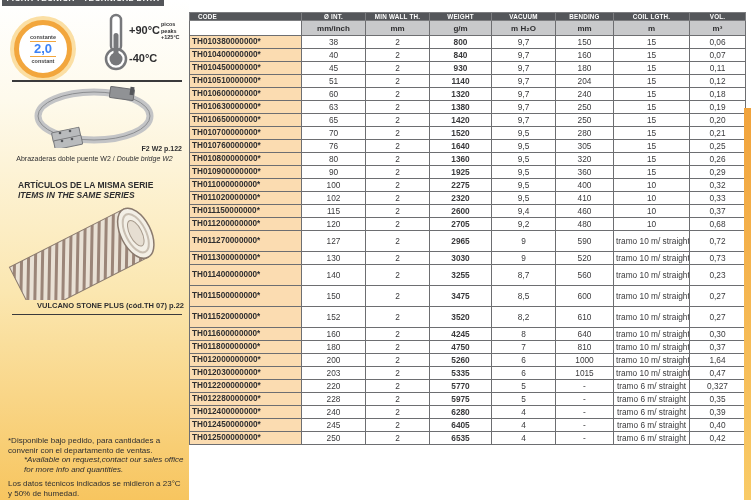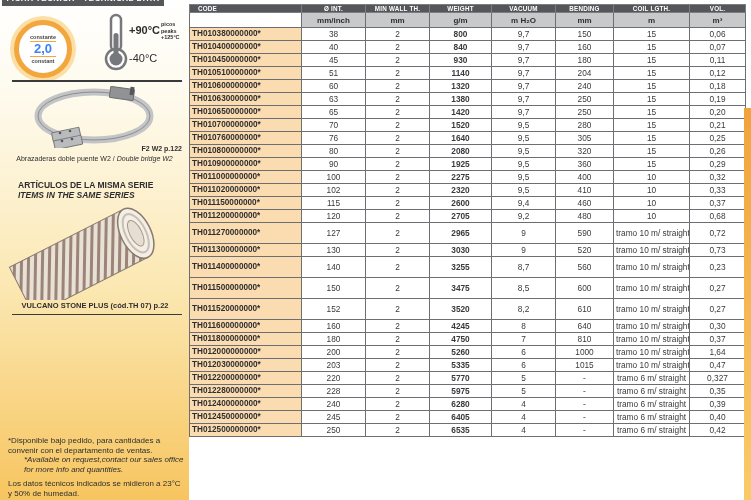--- a/index.html
+++ b/index.html
@@ -26,42 +26,42 @@
     border-radius:50%; background:#fff; border:5px solid #f2a63d;
     box-shadow:0 0 0 4px #fbdfa4;
     display:flex; flex-direction:column; align-items:center; justify-content:center;
   }
   .badge-top,.badge-bottom { font-size:5.5px; font-weight:bold; color:#454547; }
   .badge-rule { width:26px; border-top:1.5px solid #f2a63d; margin:1px 0; }
   .badge-value { font-size:13px; font-weight:bold; color:#3b82f6; line-height:12px; }
 
   .thermo { position:absolute; left:104px; top:13px; }
   .temp-high { position:absolute; left:129px; top:24px; font-size:11px; font-weight:bold; }
-  .temp-low  { position:absolute; left:129px; top:52px; font-size:11px; font-weight:normal; }
+  .temp-low  { position:absolute; left:129px; top:52px; font-size:11px; font-weight:bold; }
   .peaks { position:absolute; left:161px; top:21px; width:28px; font-size:5.5px; font-weight:bold; line-height:6.5px; }
 
   .rule-1 { position:absolute; left:12px; top:80px; width:170px; border-top:2px solid #3a3a3c; }
   .clamp-fig { position:absolute; left:22px; top:86px; }
   .clamp-ref { position:absolute; left:60px; top:145px; width:122px; text-align:right; font-size:7px; font-weight:bold; }
   .clamp-caption { position:absolute; left:0; top:155px; width:189px; text-align:center; font-size:7px; }
   .clamp-caption i { font-style:italic; }
 
   .series-title { position:absolute; left:18px; top:180px; font-size:8.5px; font-weight:bold; line-height:10px; }
   .series-title .en { font-style:italic; }
 
   .hose-fig { position:absolute; left:8px; top:200px; }
-  .hose-caption { position:absolute; left:6px; top:301px; width:178px; text-align:center; font-size:7.5px; font-weight:bold; }
+  .hose-caption { position:absolute; left:6px; top:301px; width:178px; text-align:right; font-size:7.5px; font-weight:bold; }
   .rule-2 { position:absolute; left:12px; top:314px; width:170px; border-top:1.5px solid #3a3a3c; }
 
   .footnotes { position:absolute; left:8px; top:436px; width:178px; font-size:8px; line-height:9.5px; color:#2e2e30; }
   .footnotes .en { font-style:italic;margin-left:16px; }
   .footnotes .block { margin-bottom:5px; }
 
   
-  .table-wrap { position:absolute; left:189px; top:4px; width:556px; }
+  .table-wrap { position:absolute; left:189px; top:12px; width:556px; }
   table { border-collapse:collapse; table-layout:fixed; width:556px; border:1.5px solid #54565a; }
   th,td { border:1px solid #6d6e71; overflow:hidden; white-space:nowrap; }
   thead tr.labels th {
     height:8px; background:#54565a; color:#fff; font-size:6.3px; font-weight:bold;
     text-align:center; padding:0; border-color:#7c7d80; letter-spacing:.2px;
   }
   thead tr.labels th.code-h { text-align:left; padding-left:8px; }
   thead tr.units th {
     height:15px; background:#c8c9cb; color:#2f2f31; font-size:8px; font-weight:bold; text-align:center;
   }
@@ -282,21 +282,21 @@
     <td class="weight">1640</td>
     <td>9,5</td>
     <td>305</td>
     <td>15</td>
     <td>0,25</td>
   </tr>
         <tr>
     <td class="code">TH010800000000*</td>
     <td>80</td>
     <td>2</td>
-    <td class="weight">2080</td>
+    <td class="weight">1360</td>
     <td>9,5</td>
     <td>320</td>
     <td>15</td>
     <td>0,26</td>
   </tr>
         <tr>
     <td class="code">TH010900000000*</td>
     <td>90</td>
     <td>2</td>
     <td class="weight">1925</td>

